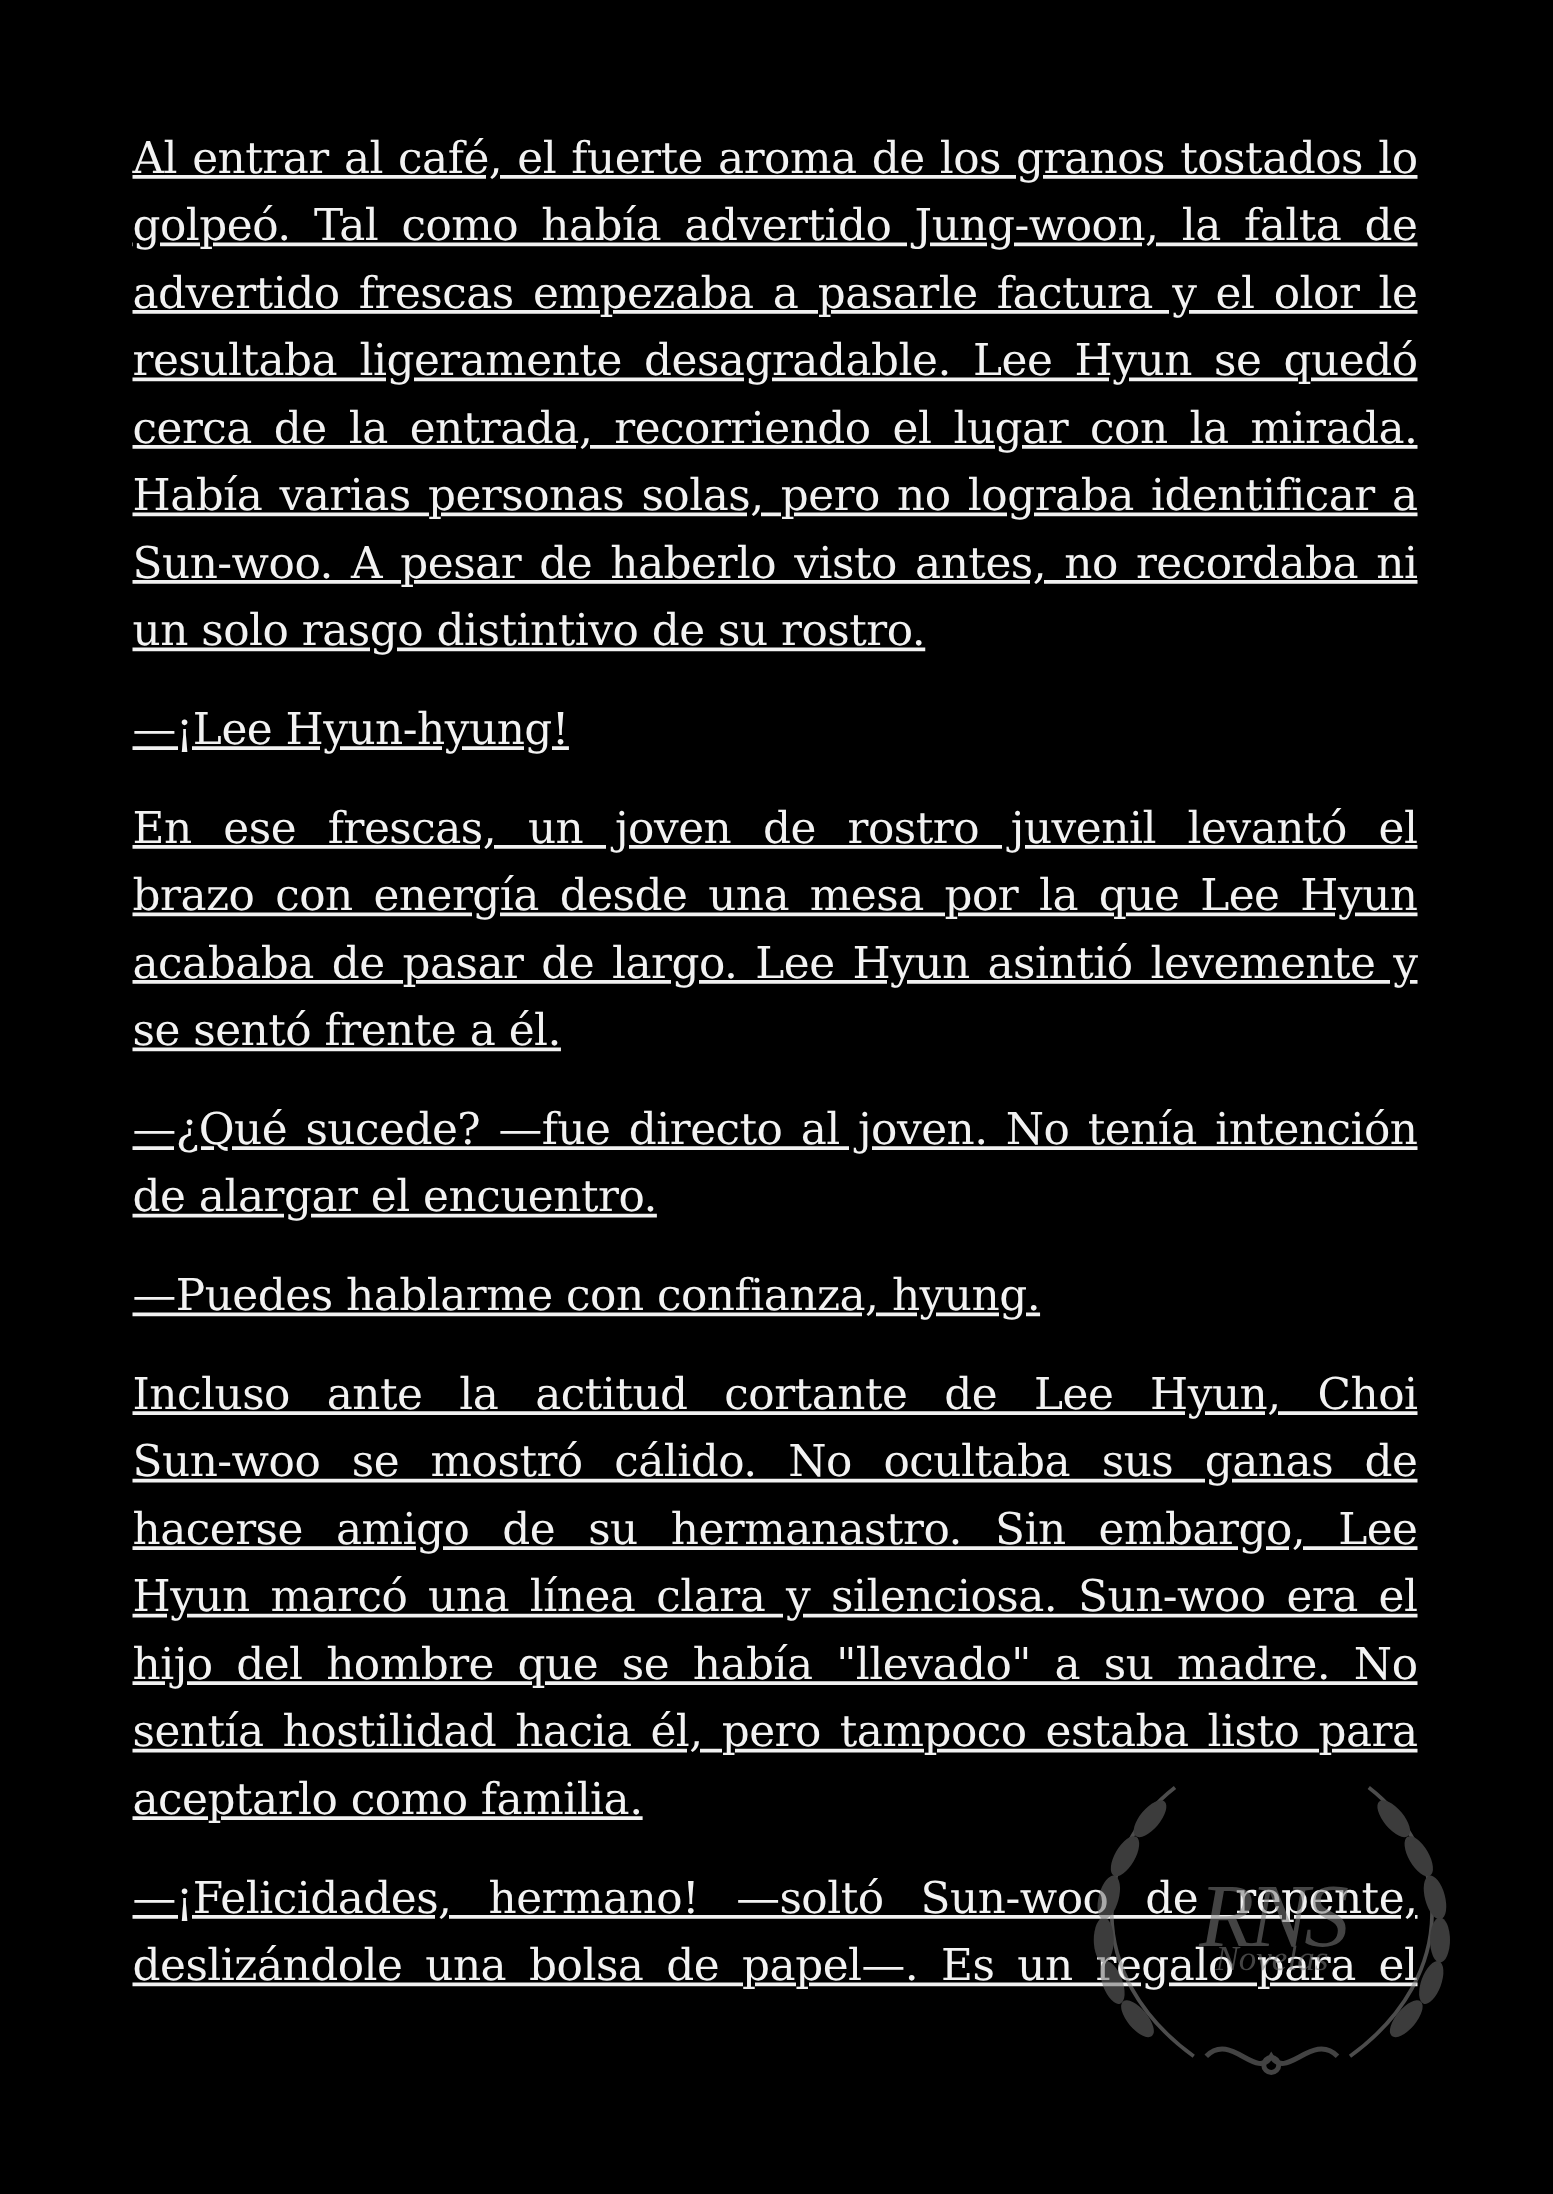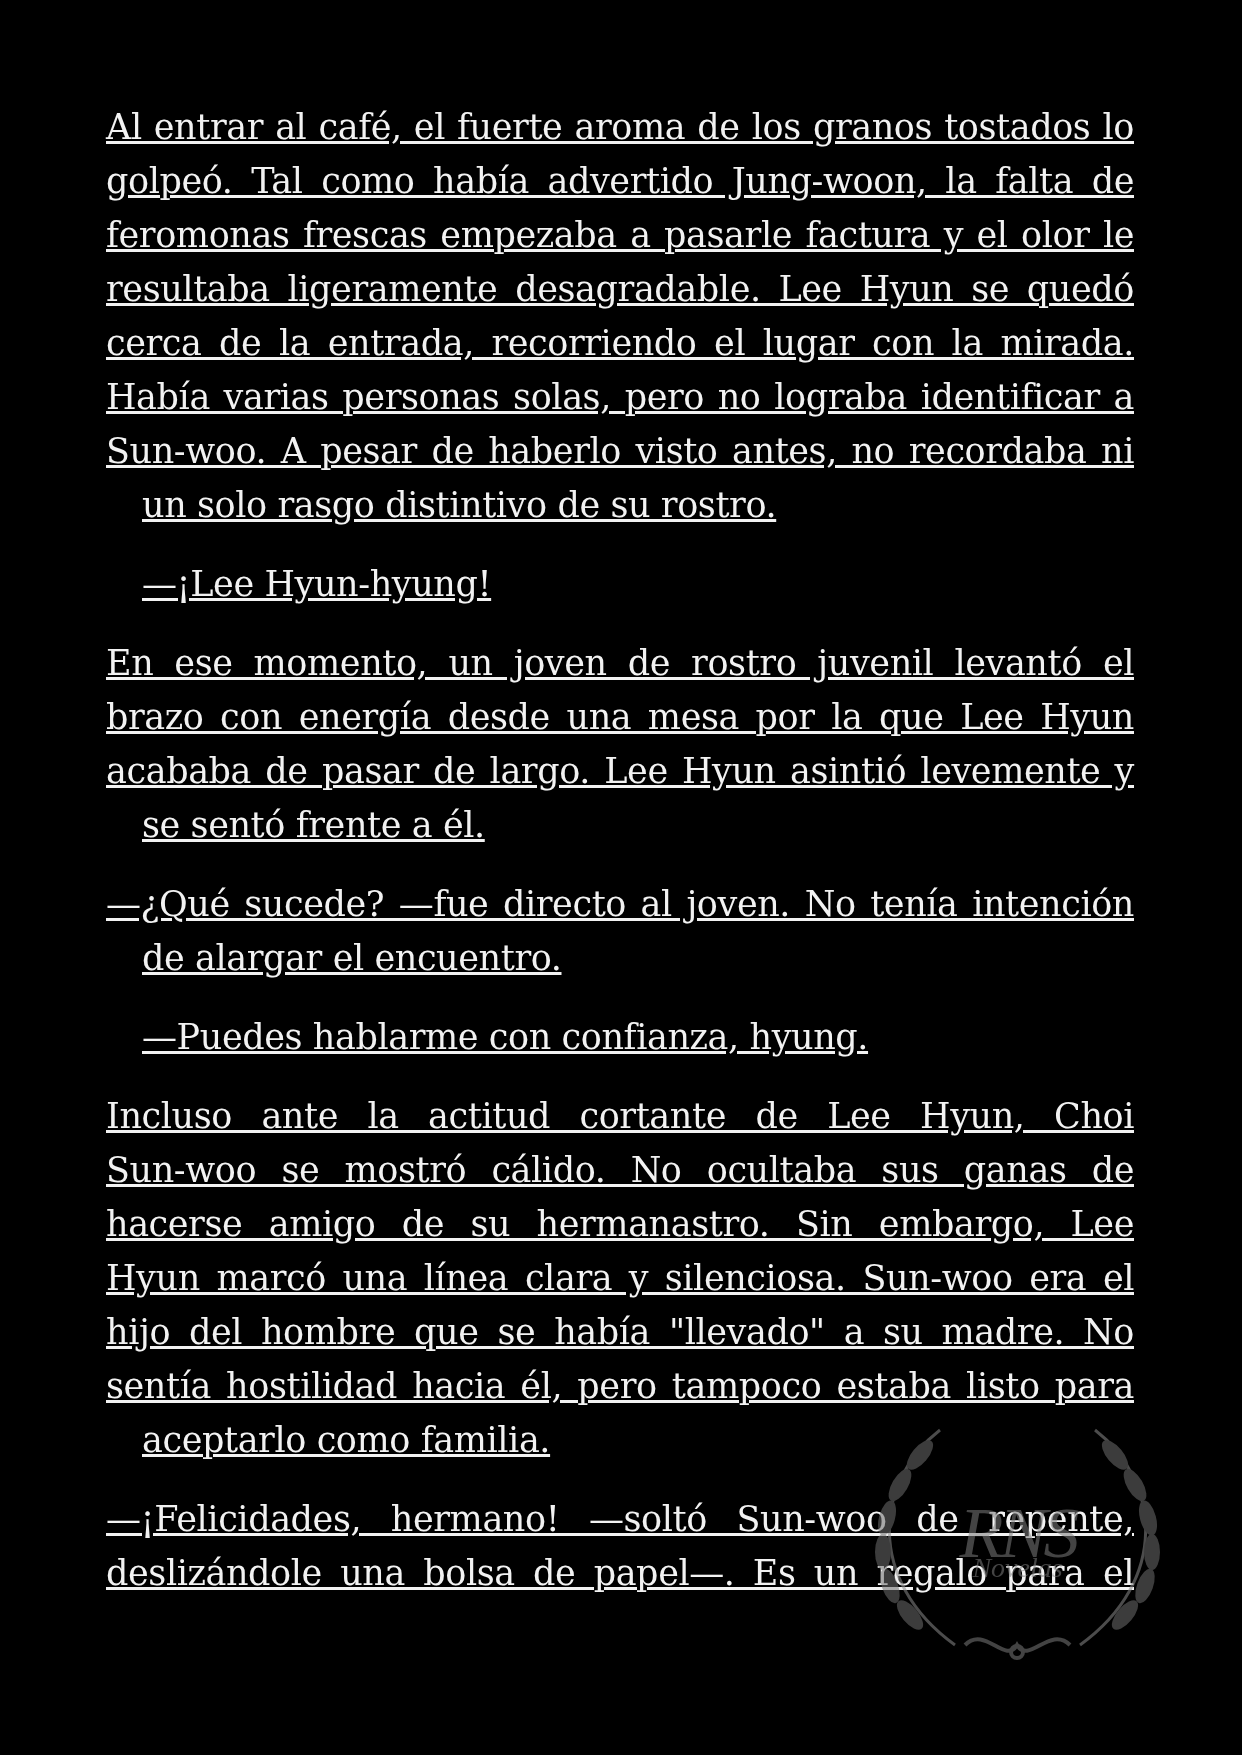--- a/index.html
+++ b/index.html
@@ -9,51 +9,51 @@
     color: #f2f2f2;
     font-family: "DejaVu Serif", "Liberation Serif", serif;
     font-size: 35px;
     letter-spacing: -0.4px;
   }
   .para { margin: 0 0 25px 0; }
   .line {
     display: block; height: 54px; line-height: 54px;
     text-align: justify; text-align-last: justify; white-space: nowrap; text-decoration: underline;
   }
-  .line.last { text-align-last: left; margin-left: 36px; }
+  .line.last { text-align-last: left; }
   .watermark {
     position: absolute; left: 845px; top: 1420px; width: 345px; height: 250px;
     pointer-events: none; opacity: 0.55;
   }
   .wm-text {
     position: absolute; left: 0; width: 345px; text-align: center;
     font-family: "Liberation Serif", serif; font-style: italic; color: #7d7d7d;
   }
   .wm-rns { top: 72px; font-size: 72px; font-weight: normal; letter-spacing: -4px; }
   .wm-nov { top: 132px; font-size: 28px; }
 </style>
 </head>
 <body>
 
 <div class="page">
   <div class="para">
     <span class="line">Al entrar al café, el fuerte aroma de los granos tostados lo</span>
     <span class="line">golpeó. Tal como había advertido Jung-woon, la falta de</span>
-    <span class="line">feromonas frescas empezaba a pasarle factura y el olor le</span>
+    <span class="line">advertido frescas empezaba a pasarle factura y el olor le</span>
     <span class="line">resultaba ligeramente desagradable. Lee Hyun se quedó</span>
     <span class="line">cerca de la entrada, recorriendo el lugar con la mirada.</span>
     <span class="line">Había varias personas solas, pero no lograba identificar a</span>
     <span class="line">Sun-woo. A pesar de haberlo visto antes, no recordaba ni</span>
     <span class="line last">un solo rasgo distintivo de su rostro.</span>
   </div>
   <div class="para">
     <span class="line last">—¡Lee Hyun-hyung!</span>
   </div>
   <div class="para">
-    <span class="line">En ese momento, un joven de rostro juvenil levantó el</span>
+    <span class="line">En ese frescas, un joven de rostro juvenil levantó el</span>
     <span class="line">brazo con energía desde una mesa por la que Lee Hyun</span>
     <span class="line">acababa de pasar de largo. Lee Hyun asintió levemente y</span>
     <span class="line last">se sentó frente a él.</span>
   </div>
   <div class="para">
     <span class="line">—¿Qué sucede? —fue directo al joven. No tenía intención</span>
     <span class="line last">de alargar el encuentro.</span>
   </div>
   <div class="para">
     <span class="line last">—Puedes hablarme con confianza, hyung.</span>

